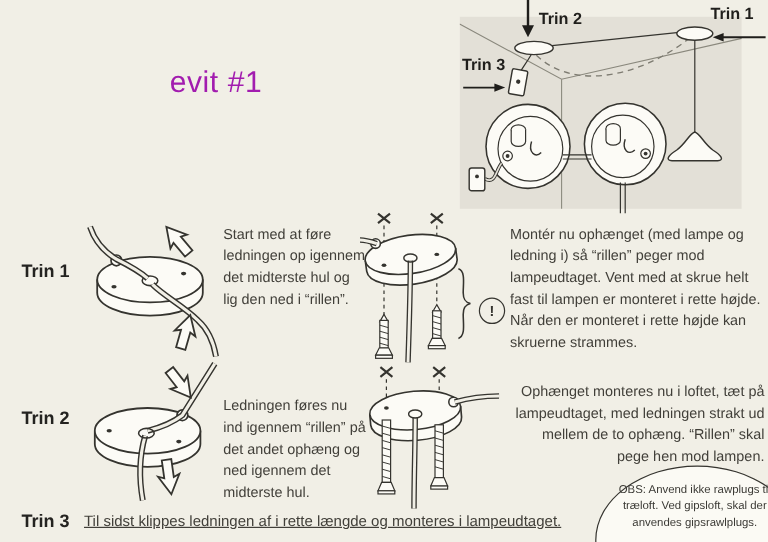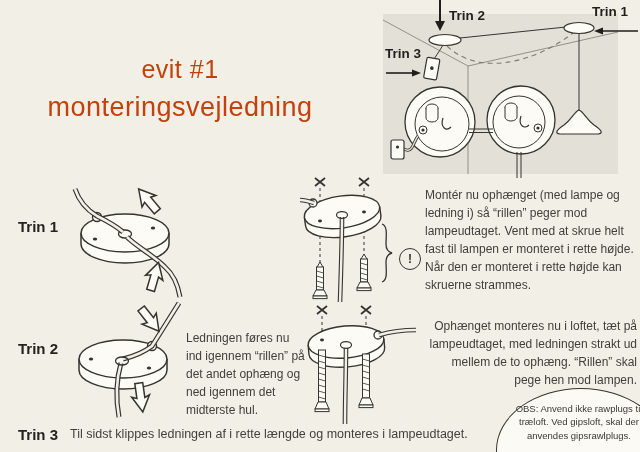--- a/index.html
+++ b/index.html
@@ -1,20 +1,20 @@
 <!DOCTYPE html>
 <html><head>
 <meta charset="utf-8">
 <style>
   html,body{margin:0;padding:0;}
   body{width:640px;height:452px;overflow:hidden;background:#f1efe6;
        font-family:"Liberation Sans",sans-serif;color:#413f39;}
   .page{position:relative;width:640px;height:452px;overflow:hidden;}
   .abs{position:absolute;}
-  .title{left:26px;top:52px;width:308px;text-align:center;color:#c2410c;
+  .title{left:26px;top:52px;width:308px;text-align:center;color:#a21caf;
          font-size:27px;line-height:1.42;letter-spacing:.5px;}
   .title .l1{font-size:25px;}
   .step-label{font-weight:bold;font-size:15px;color:#242320;}
   .step-text{font-size:12px;line-height:1.5;color:#413f39;}
   .trin3-text{font-size:12.5px;color:#413f39;}
   .warn{left:399px;top:248px;width:20px;height:20px;border:1.7px solid #35342f;
         border-radius:50%;background:#f1efe6;text-align:center;line-height:20px;
         font-weight:bold;font-size:12px;color:#35342f;}
   .obs{left:496px;top:388px;width:168px;height:122px;border:1.5px solid #35342f;
        border-radius:50%;background:#fbfaf4;}
@@ -24,21 +24,20 @@
   svg text{font-family:"Liberation Sans",sans-serif;}
   .dlabel{font-weight:bold;font-size:13.5px;fill:#201f1c;}
 </style>
 </head>
 <body>
 
 <div class="page">
 
   <div class="abs title">
     <div class="l1">evit #1</div>
-    <div>monteringsvejledning</div>
   </div>
 
   <svg class="abs" style="left:383px;top:0;" width="257" height="178" viewBox="0 0 257 178">
     <rect x="0" y="14" width="235" height="160" fill="#e3e0d7"></rect>
 
     <path d="M0,20 L85,66 L235,32 M85,66 L85,174" fill="none" stroke="#8a887d" stroke-width="0.9"></path>
 
     <path d="M64,46 C95,76 150,64 190,33" fill="none" stroke="#7d7b71" stroke-width="1.1" stroke-dasharray="5,4"></path>
 
     <line x1="77" y1="38" x2="183" y2="27" stroke="#35342f" stroke-width="1"></line>
@@ -120,20 +119,21 @@
       <path d="M72,62 C82,72 98,80 110,92 C119,100 123,110 125,122" fill="none" stroke="#f1efe6" stroke-width="2.6"></path>
     </g>
     <g transform="translate(92,24) rotate(-40)">
       <path d="M-4,16 L-4,1 L-9,3 L0,-13 L9,3 L4,1 L4,16 Z" fill="#fcfbf6" stroke="#35342f" stroke-width="1.5"></path>
     </g>
     <g transform="translate(100,100) rotate(16)">
       <path d="M-4,16 L-4,1 L-9,3 L0,-13 L9,3 L4,1 L4,16 Z" fill="#fcfbf6" stroke="#35342f" stroke-width="1.5"></path>
     </g>
   </svg>
 
+  <div class="abs step-text" style="left:186px;top:186px;width:120px;">Start med at føre ledningen op igennem det midterste hul og lig den ned i “rillen”.</div>
 
   <svg class="abs" style="left:300px;top:172px;" width="112" height="132" viewBox="0 0 112 132">
     <g stroke="#35342f" stroke-width="1.8">
       <path d="M15,6 L25,14 M15,14 L25,6"></path>
       <path d="M59,6 L69,14 M59,14 L69,6"></path>
     </g>
     <g stroke="#35342f" stroke-width="1" stroke-dasharray="3,3">
       <line x1="20" y1="16" x2="20" y2="92"></line>
       <line x1="64" y1="16" x2="64" y2="84"></line>
     </g>
@@ -229,19 +229,19 @@
       <rect x="62.5" y="52" width="7" height="44" fill="#fcfbf6" stroke="#35342f" stroke-width="1"></rect>
       <path d="M62.5,57 l7,2 M62.5,63 l7,2 M62.5,69 l7,2 M62.5,75 l7,2 M62.5,81 l7,2 M62.5,87 l7,2" stroke="#35342f" stroke-width="0.8"></path>
       <path d="M62,96 L70,96 L73,103 L59,103 Z" fill="#fcfbf6" stroke="#35342f" stroke-width="1"></path>
       <rect x="59" y="103" width="14" height="2.6" fill="#fcfbf6" stroke="#35342f" stroke-width="1"></rect>
     </g>
   </svg>
 
   <div class="abs step-text" style="left:425px;top:317px;width:212px;text-align:right;">Ophænget monteres nu i loftet, tæt på lampeudtaget, med ledningen strakt ud mellem de to ophæng. “Rillen” skal pege hen mod lampen.</div>
 
   <div class="abs step-label" style="left:18px;top:426px;">Trin 3</div>
-  <div class="abs trin3-text" style="left:70px;top:427px;width:430px;">Til sidst klippes ledningen af i rette længde og monteres i lampeudtaget.</div>
+  <div class="abs trin3-text" style="left:70px;top:427px;width:430px;text-decoration:underline;">Til sidst klippes ledningen af i rette længde og monteres i lampeudtaget.</div>
 
   <div class="abs obs">
     <div class="obs-text">OBS: Anvend ikke rawplugs til træloft. Ved gipsloft, skal der anvendes gipsrawlplugs.</div>
   </div>
 
 </div>
 
 </body></html>

